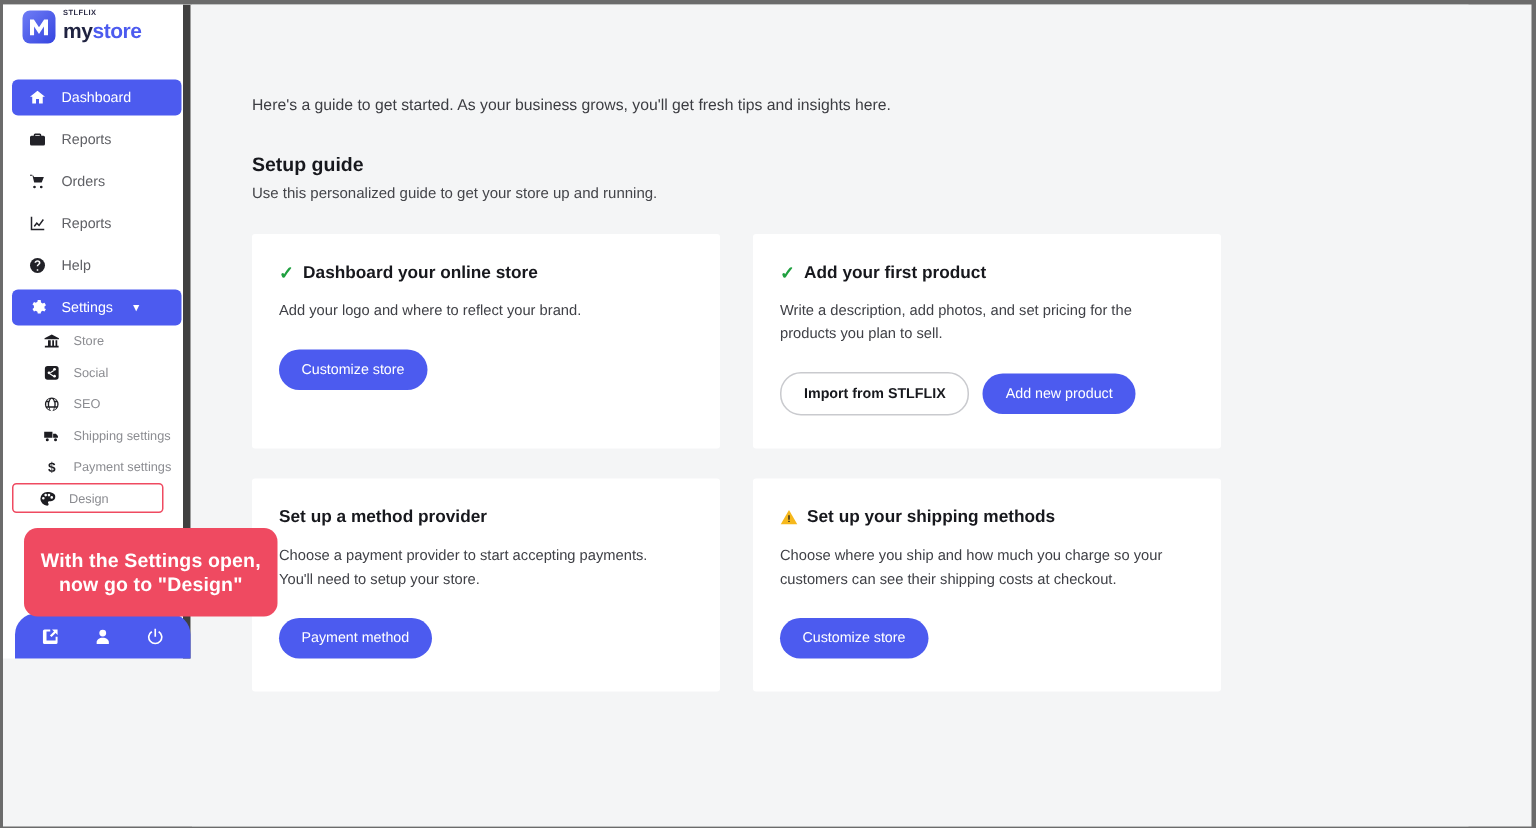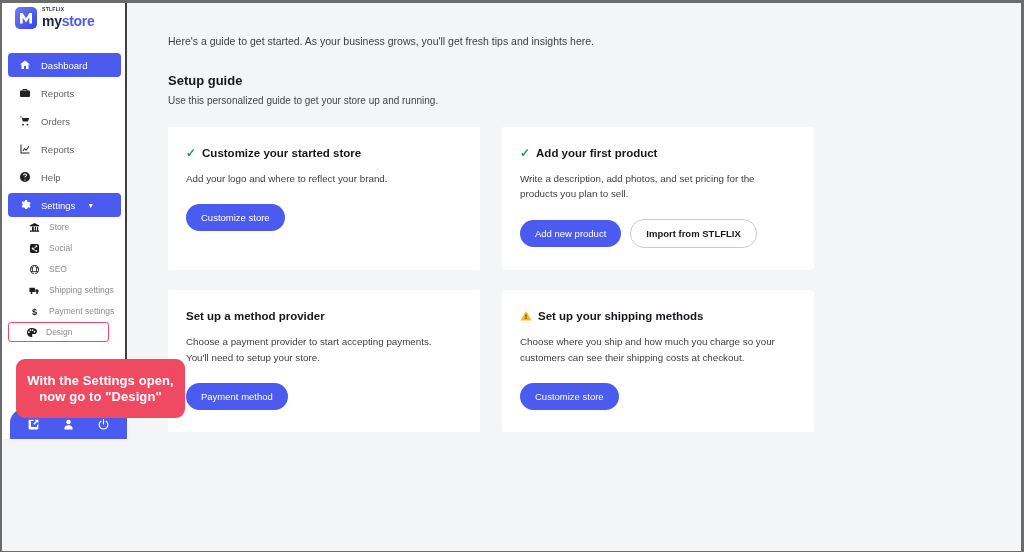--- a/index.html
+++ b/index.html
@@ -15,21 +15,21 @@
     width: 1019px; height: 548px;
     background: #f4f5f6;
     overflow: hidden;
   }
 
   
   #sidebar {
     position: absolute; left: 0; top: 0;
     width: 125px; height: 436px;
     background: #ffffff;
-    border-right: 2px solid #404040;
+    border-right: 5px solid #404040;
   }
   .logo-wrap {
     position: absolute; left: 12px; top: 3px;
     display: flex; align-items: center; gap: 4px;
   }
   .logo-mark { width: 24px; height: 24px; flex: 0 0 24px; }
   .logo-text { line-height: 1; }
   .logo-sup {
     font-size: 5px; font-weight: bold; color: #2b2b45;
     letter-spacing: 0.3px; display: block; margin-bottom: 1px;
@@ -82,41 +82,40 @@
   #callout {
     position: absolute; left: 14px; top: 349px;
     width: 169px; height: 59px;
     background: #ef4a61; border-radius: 9px;
     display: flex; align-items: center; justify-content: center;
     text-align: center;
     color: #ffffff; font-size: 13px; font-weight: bold;
     line-height: 1.22; letter-spacing: 0.1px;
     padding: 0 6px;
     z-index: 5;
-    margin-top: 7px;
   }
 
   
   #bottombar {
     position: absolute; left: 8px; bottom: 0;
     width: 117px; height: 30px;
     background: #4c5bef;
     border-top-left-radius: 14px; border-top-right-radius: 14px;
     display: flex; align-items: center; justify-content: space-around;
     padding: 0 6px;
   }
   #bottombar .ic { display: flex; align-items: center; justify-content: center; cursor: pointer; }
   #bottombar .ic svg { width: 13px; height: 13px; fill: #ffffff; display: block; }
 
   
   #main {
     position: absolute; left: 126px; top: 0;
     width: 851px; height: 548px;
     background: #f4f5f6;
-    padding: 32px 0 0 40px;
+    padding: 61px 0 0 40px;
   }
   .intro { font-size: 10.5px; color: #3c3d42; }
   .sg-title {
     font-size: 13px; font-weight: bold; color: #17181d;
     margin-top: 26px;
   }
   .sg-sub { font-size: 10px; color: #44454a; margin-top: 7px; }
 
   .cards {
     display: grid;
@@ -333,37 +332,37 @@
     <div class="intro">Here's a guide to get started. As your business grows, you'll get fresh tips and insights here.</div>
 
     <div class="sg-title">Setup guide</div>
     <div class="sg-sub">Use this personalized guide to get your store up and running.</div>
 
     <div class="cards">
 
       <div class="card">
         <div class="card-head">
           <span class="check">✓</span>
-          <span>Customize your started store</span>
+          <span>Dashboard your online store</span>
         </div>
         <div class="card-body">Add your logo and where to reflect your brand.</div>
         <div class="card-actions">
           <button class="btn">Customize store</button>
         </div>
       </div>
 
       <div class="card">
         <div class="card-head">
           <span class="check">✓</span>
           <span>Add your first product</span>
         </div>
         <div class="card-body">Write a description, add photos, and set pricing for the products you plan to sell.</div>
         <div class="card-actions">
+          <button class="btn outline">Import from STLFLIX</button>
           <button class="btn">Add new product</button>
-          <button class="btn outline">Import from STLFLIX</button>
         </div>
       </div>
 
       <div class="card">
         <div class="card-head">
           <span>Set up a method provider</span>
         </div>
         <div class="card-body">Choose a payment provider to start accepting payments. You'll need to setup your store.</div>
         <div class="card-actions">
           <button class="btn">Payment method</button>

